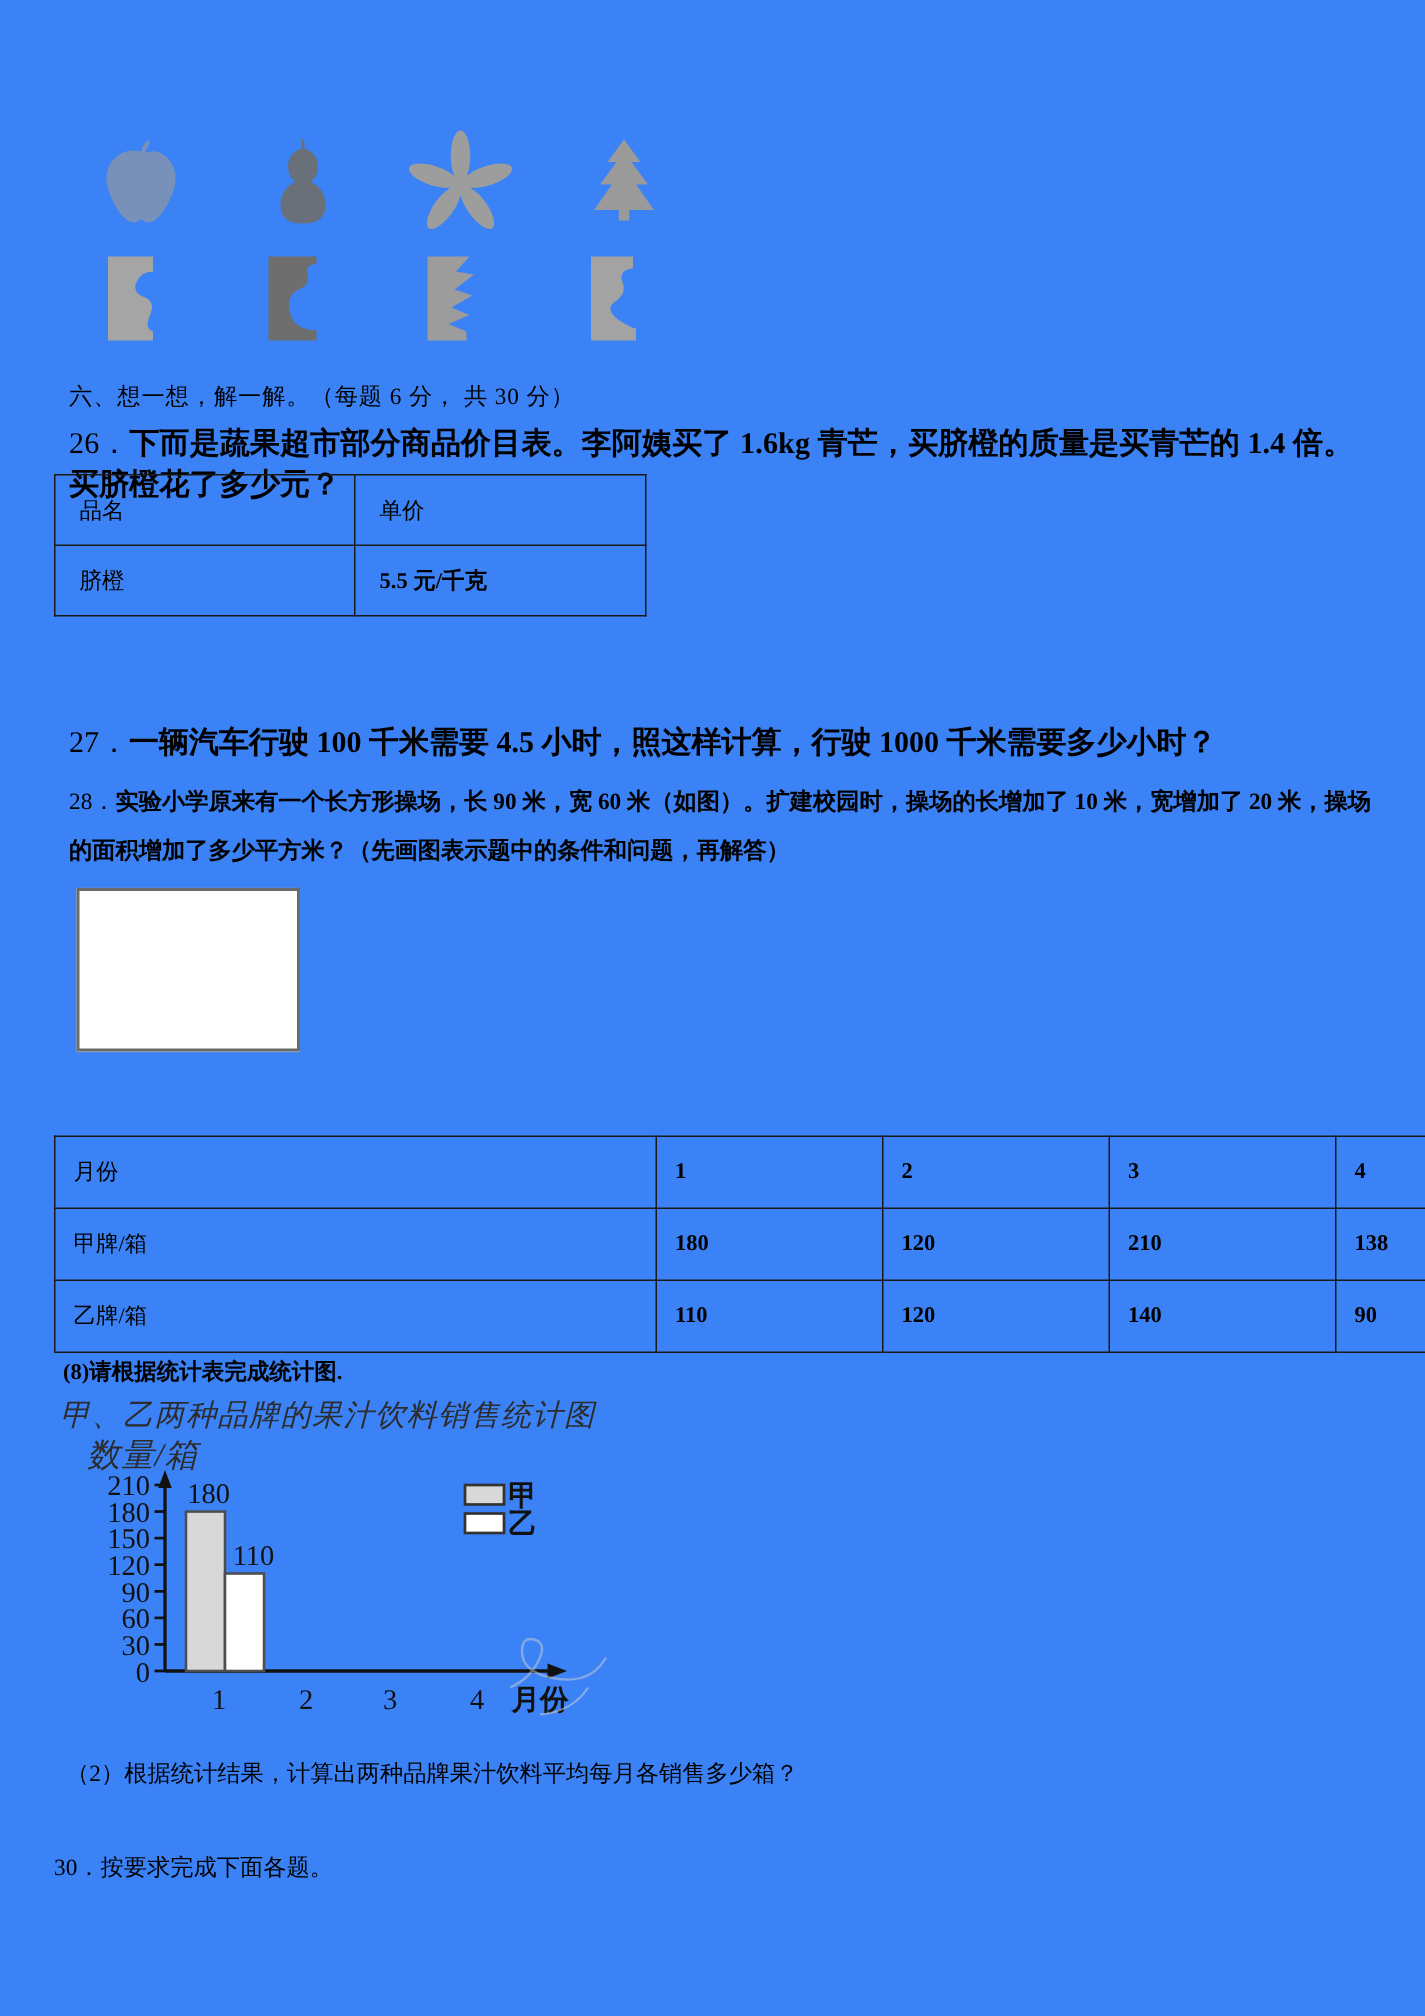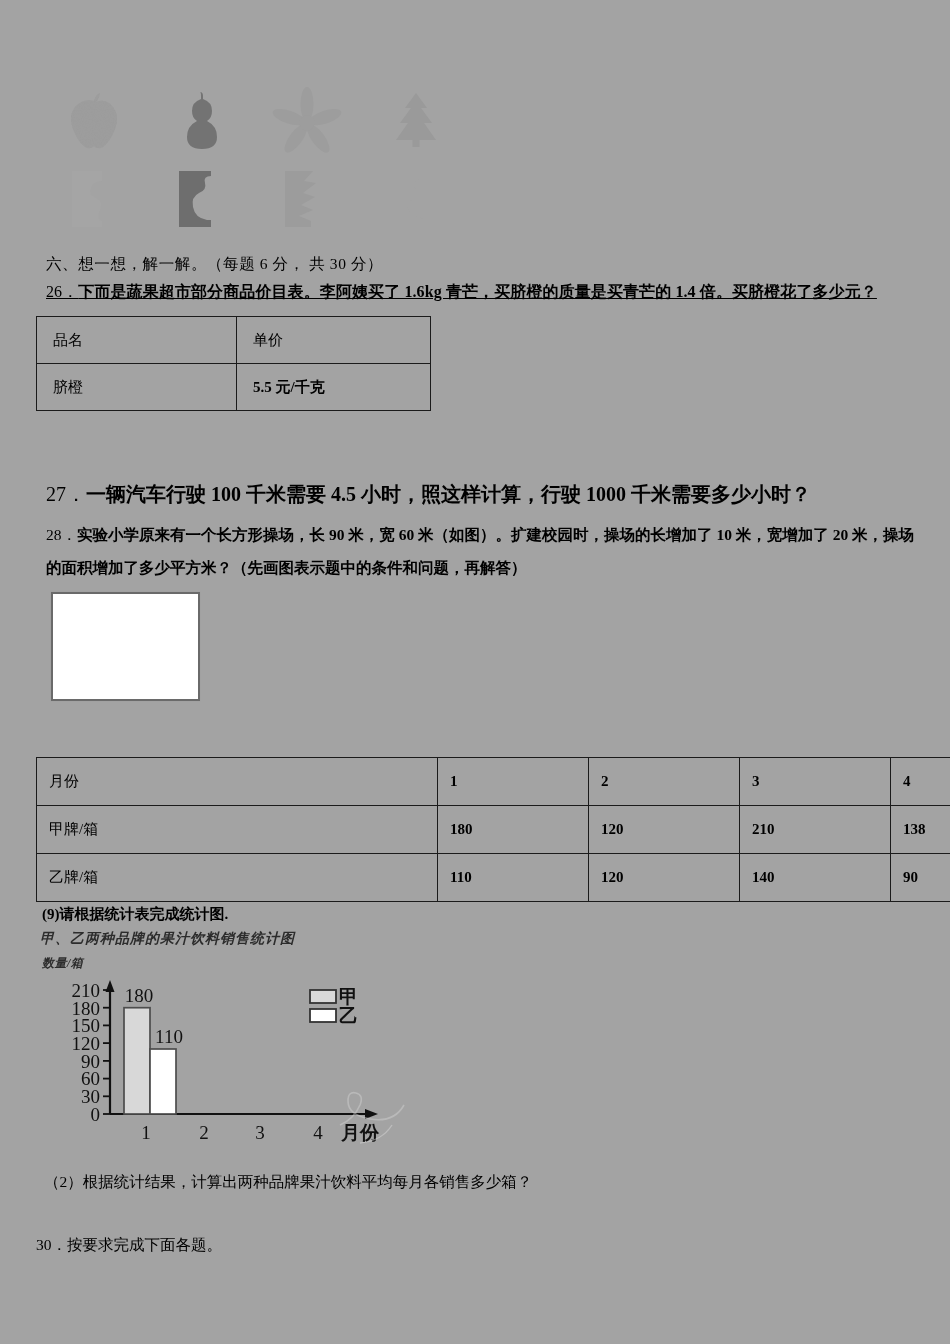--- a/index.html
+++ b/index.html
@@ -13,21 +13,21 @@
     height: 1344px;
     position: relative;
     font-family: "Liberation Serif", "DejaVu Serif", serif;
     color: #000000;
     overflow: hidden;
   }
   .page {
     position: relative;
     width: 950px;
     height: 1344px;
-    background: #a3a3a3;
+    background: #3b82f6;
     box-sizing: border-box;
     padding: 0;
   }
 
   
   .shape-figure {
     position: absolute;
     left: 52px;
     top: 85px;
     width: 400px;
@@ -57,24 +57,23 @@
     left: 46px;
     top: 254px;
     font-size: 15.5px;
     letter-spacing: 0.6px;
   }
   .q26 {
     position: absolute;
     left: 46px;
     top: 282px;
     width: 872px;
-    font-size: 16px;
+    font-size: 20px;
     font-weight: bold;
     letter-spacing: 0.1px;
-    text-decoration: underline;
   }
   .q26 .light { font-weight: normal; }
 
   
   .price-table {
     position: absolute;
     left: 36px;
     top: 316px;
     width: 328px;
     border-collapse: collapse;
@@ -164,34 +163,34 @@
     position: absolute;
     left: 38px;
     top: 930px;
     width: 400px;
     height: 220px;
   }
   .chart-title {
     position: absolute;
     left: 2px;
     top: 0px;
-    font-size: 14px;
+    font-size: 20px;
     font-family: "Liberation Serif", "DejaVu Serif", serif;
     font-style: italic;
-    font-weight: bold;
+    font-weight: normal;
     color: #2c2c2c;
     letter-spacing: 1px;
     white-space: nowrap;
   }
   .chart-ylabel {
     position: absolute;
-    left: 4px;
+    left: 20px;
     top: 25px;
-    font-size: 12px;
-    font-weight: bold;
+    font-size: 22px;
+    font-weight: normal;
     font-style: italic;
     color: #2c2c2c;
     letter-spacing: 0.5px;
     white-space: nowrap;
   }
   .chart-svg {
     position: absolute;
     left: 0px;
     top: 46px;
   }
@@ -354,21 +353,21 @@
     <tr>
       <td class="rowlab">乙牌/箱</td>
       <td class="vcell">110</td>
       <td class="vcell">120</td>
       <td class="vcell">140</td>
       <td class="vcell">90</td>
     </tr>
   </tbody>
     </table>
 
-  <div class="sub1">(9)请根据统计表完成统计图.</div>
+  <div class="sub1">(8)请根据统计表完成统计图.</div>
 
   <div class="chart-wrap">
     <div class="chart-title">甲、乙两种品牌的果汁饮料销售统计图</div>
     <div class="chart-ylabel">数量/箱</div>
     <svg class="chart-svg" width="400" height="170" viewBox="0 0 400 170">
 
       <g>
         <line x1="72" y1="14" x2="72" y2="138" stroke="#111" stroke-width="2.2"></line>
         <polygon points="72,4 67.5,16 76.5,16" fill="#111"></polygon>
       </g>

